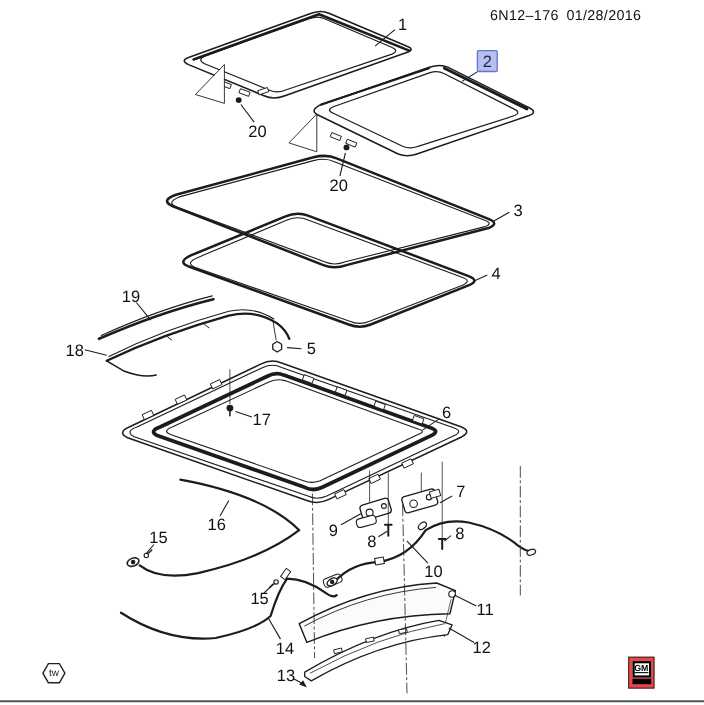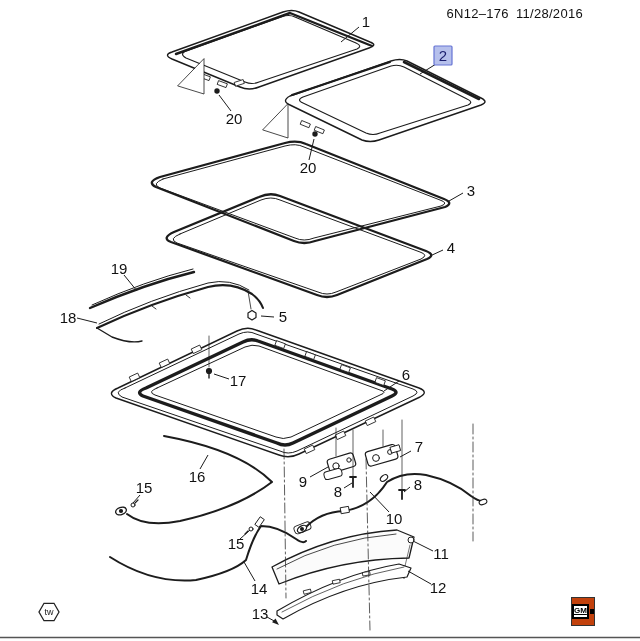--- a/index.html
+++ b/index.html
@@ -3,36 +3,36 @@
 <meta charset="utf-8">
 <style>
   html,body{margin:0;padding:0;background:#fff;}
   .page{position:relative;width:640px;height:641px;background:#ffffff;overflow:hidden;
         font-family:"Liberation Sans",sans-serif;}
   .hdr{position:absolute;top:6px;right:57px;font-size:13px;color:#111;
        white-space:nowrap;letter-spacing:.3px;}
   .hdr span{margin-left:7px;}
   .hdr span:first-child{margin-left:0;}
   svg.art{position:absolute;left:0;top:0;}
-  .gm-badge{position:absolute;left:571px;top:597px;width:24px;height:29px;background:#c2410c;
-            border:1px solid #333;box-sizing:border-box;display:flex;flex-direction:row;
+  .gm-badge{position:absolute;left:571px;top:597px;width:24px;height:29px;background:#ef4444;
+            border:1px solid #333;box-sizing:border-box;display:flex;flex-direction:column;
             align-items:center;justify-content:center;gap:1px;}
   .gm-logo{width:17px;height:15px;background:#fff;border:2px solid #000;box-sizing:border-box;
            font-weight:bold;font-size:8px;line-height:10px;text-align:center;
            text-decoration:underline;color:#000;}
   .gm-bar{width:17px;height:5px;background:#000;}
   .tw-badge{position:absolute;left:35px;top:598px;width:28px;height:28px;}
 </style>
 </head>
 <body>
 
 <div class="page">
 
   <div class="hdr">
-    <span>6N12–176</span><span>11/28/2016</span>
+    <span>6N12–176</span><span>01/28/2016</span>
   </div>
 
   <svg class="art" width="640" height="641" viewBox="0 0 640 641">
     <g fill="none" stroke="#1c1c1c" stroke-width="1.4" stroke-linejoin="round" stroke-linecap="round">
 
       <g>
         <path d="M 172,52 L 283,12 Q 292,9 299,12 L 370,42 Q 378,45 369,48 L 259,87 Q 249,91 240,87 L 172,59 Q 163,55 172,52 Z"></path>
         <path d="M 176,54 L 290,13 L 372,46" stroke-width="2.4"></path>
         <path d="M 186,51 L 281,17 Q 289,14 295,17 L 356,43 Q 363,46 357,49 L 259,82 Q 252,85 245,82 L 186,58 Q 179,54 186,51 Z" stroke-width="1.1"></path>
         <rect x="201" y="75" width="9" height="4" transform="rotate(20 205 77)" stroke-width=".8" fill="#fff"></rect>

